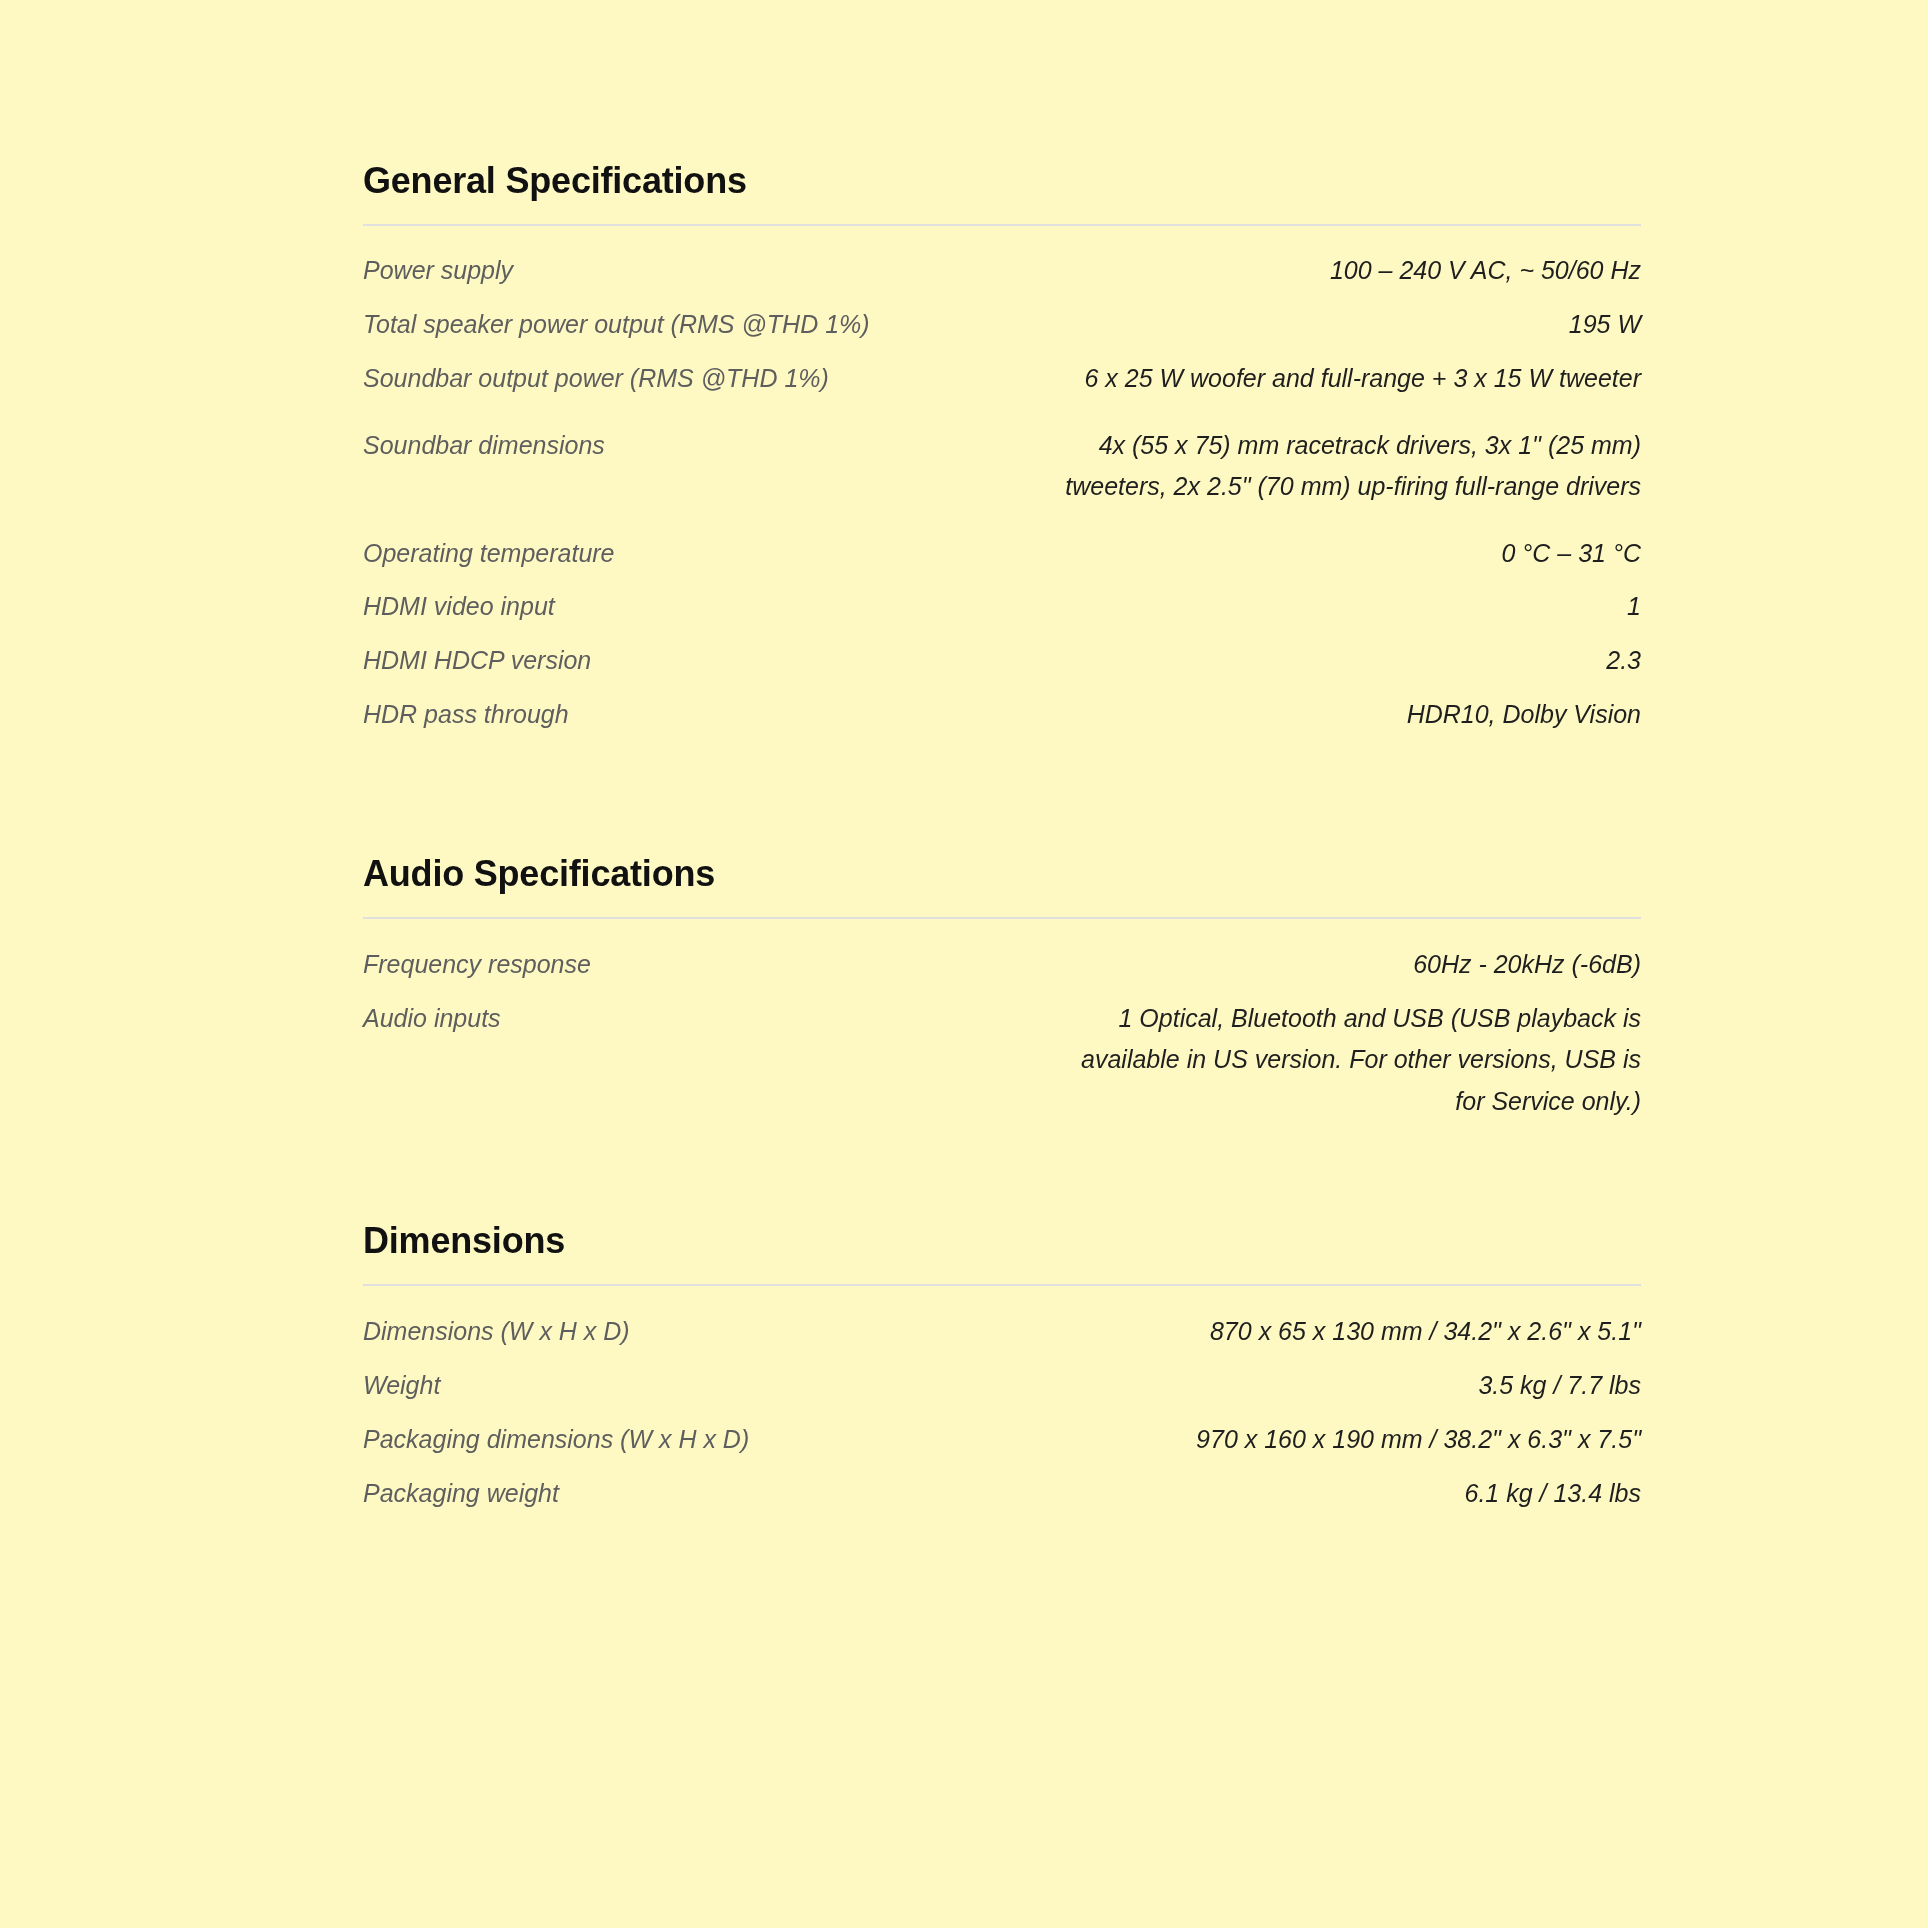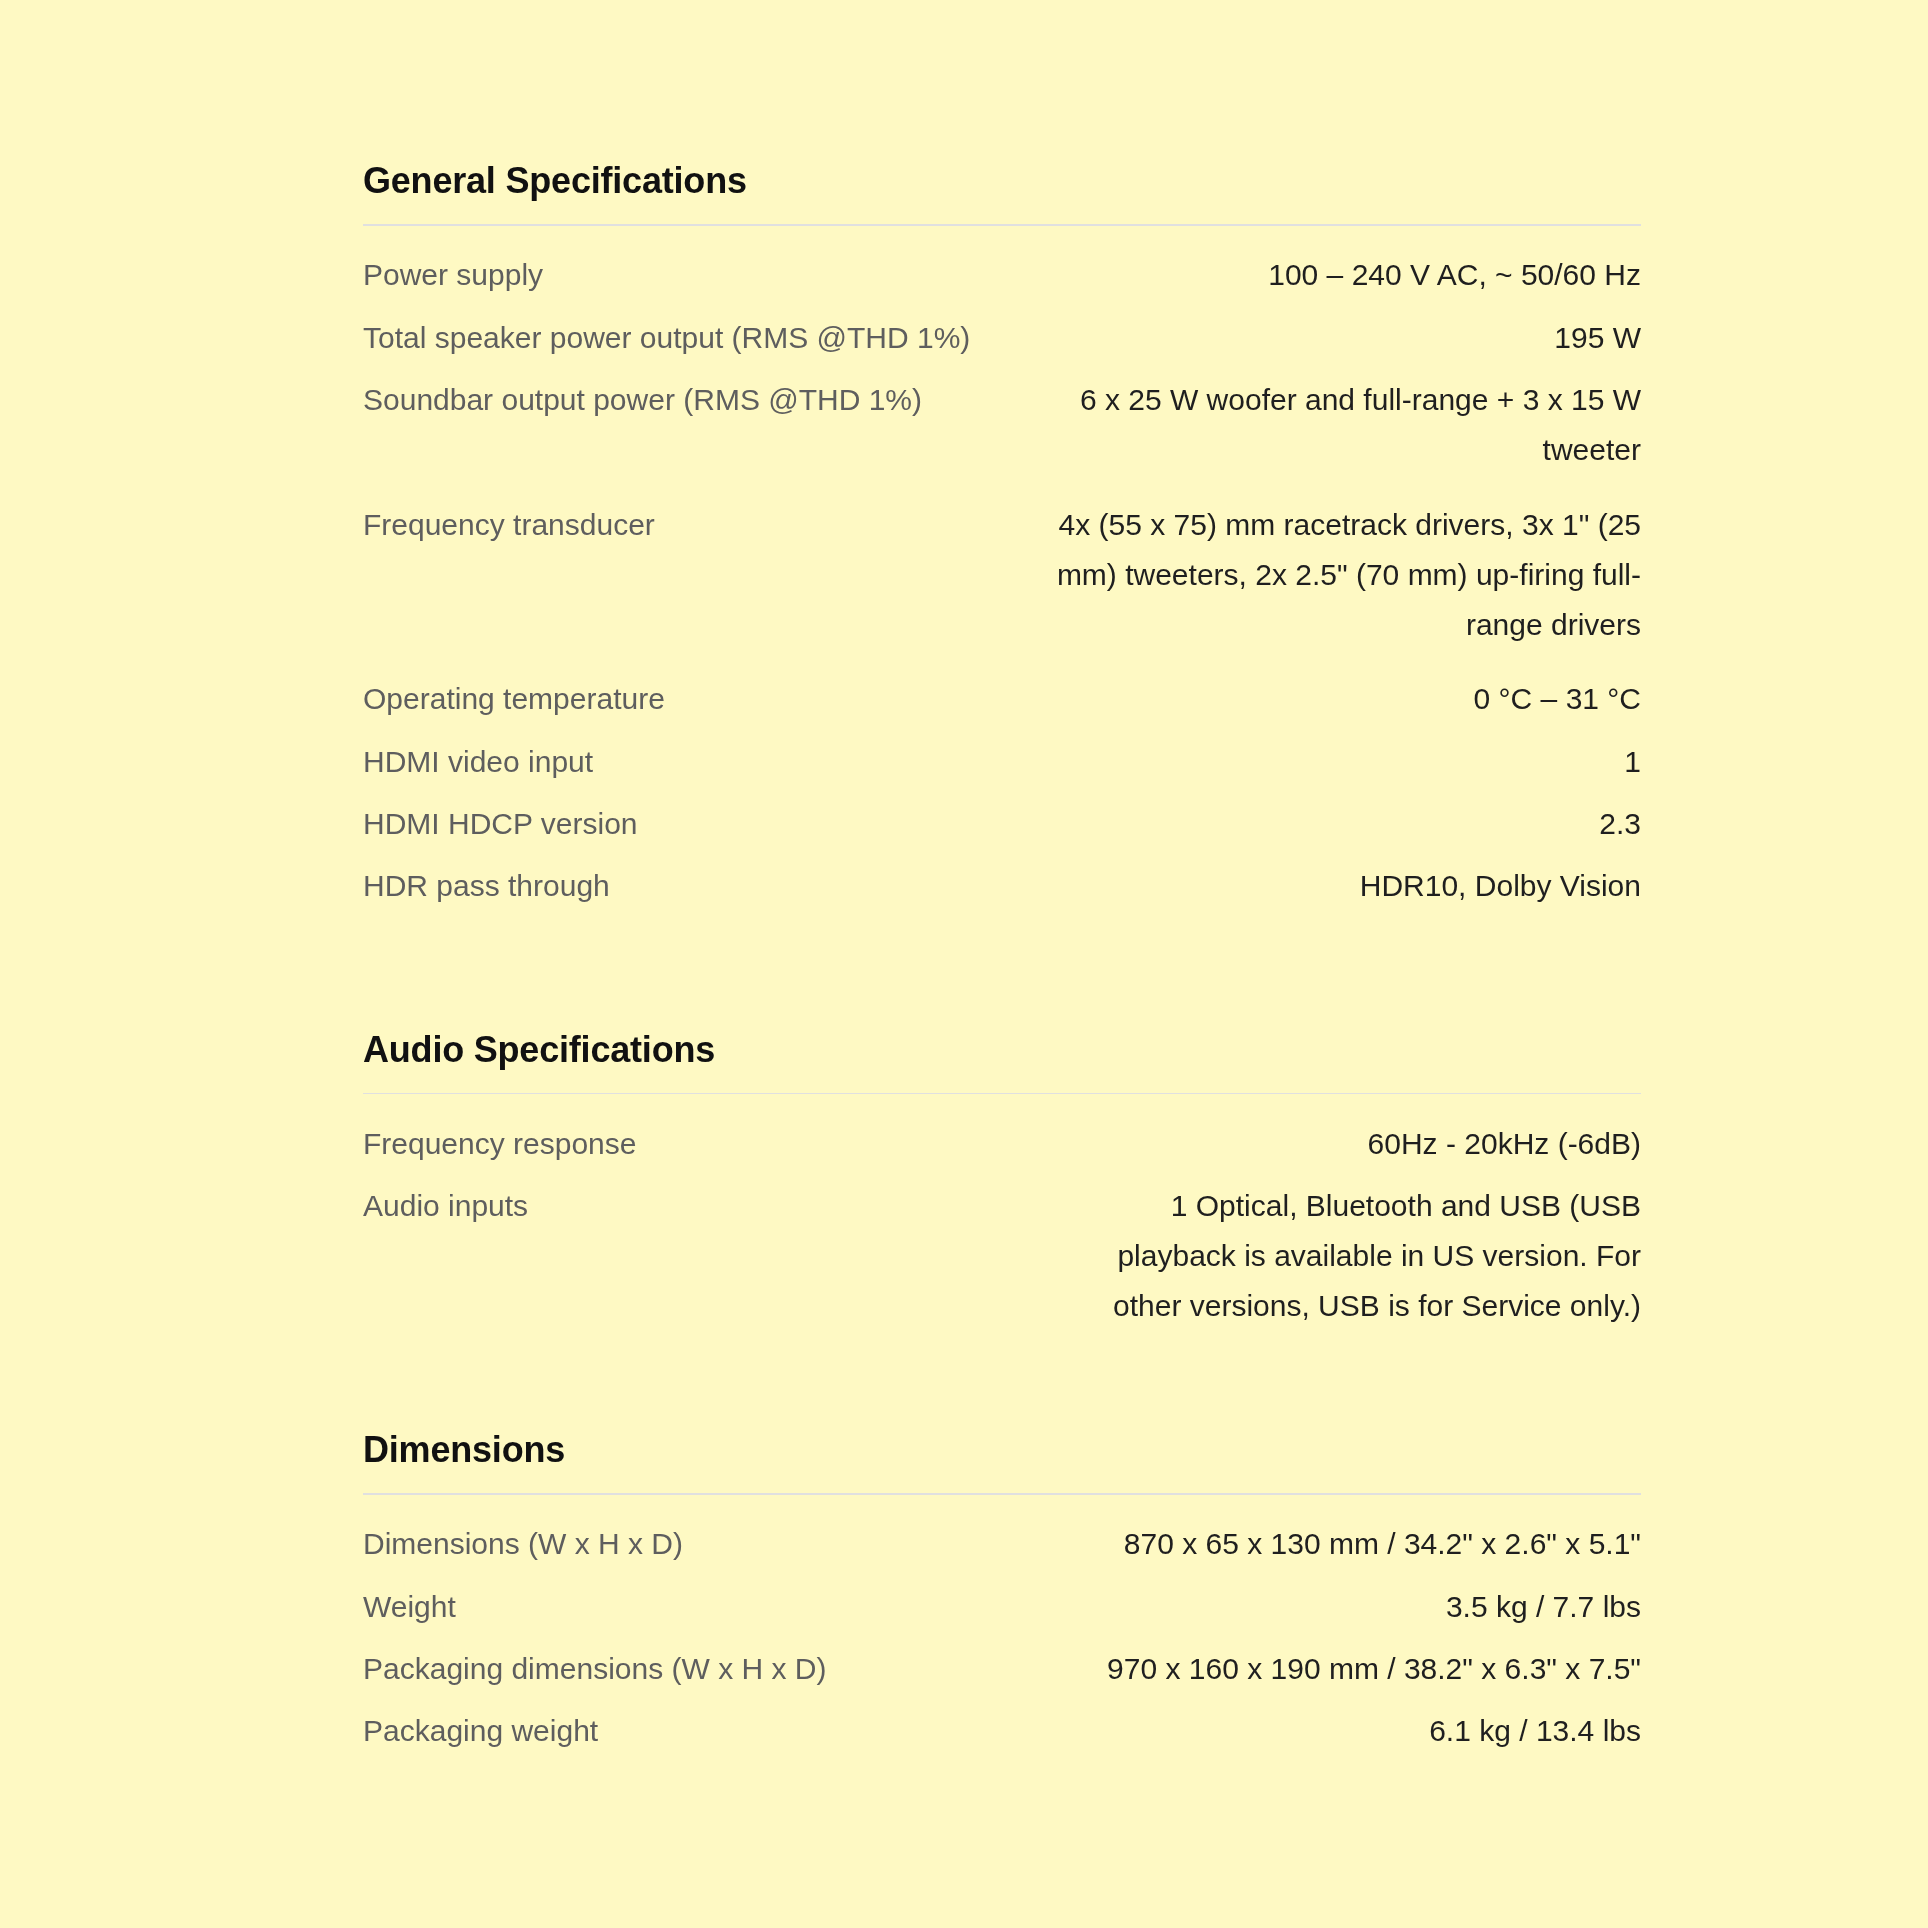--- a/index.html
+++ b/index.html
@@ -44,22 +44,23 @@
 
   .spec-table {
     width: 100%;
     border-collapse: collapse;
     table-layout: fixed;
   }
 
   .spec-row > td {
     vertical-align: top;
     padding: 0 0 20px 0;
-    font-size: 30px;
+    font-size: 25px;
     line-height: 1.67;
+    font-style: italic;
   }
 
   .spec-label {
     width: 54%;
     color: #5e5e5e;
     font-weight: 400;
     text-align: left;
     padding-right: 26px;
   }
 
@@ -92,21 +93,21 @@
         </tr>
         <tr class="spec-row pad-tight">
           <td class="spec-label">Total speaker power output (RMS @THD 1%)</td>
           <td class="spec-value">195 W</td>
         </tr>
         <tr class="spec-row pad-loose">
           <td class="spec-label">Soundbar output power (RMS @THD 1%)</td>
           <td class="spec-value">6 x 25 W woofer and full-range + 3 x 15 W tweeter</td>
         </tr>
         <tr class="spec-row pad-loose">
-          <td class="spec-label">Frequency transducer</td>
+          <td class="spec-label">Soundbar dimensions</td>
           <td class="spec-value">4x (55 x 75) mm racetrack drivers, 3x 1" (25 mm) tweeters, 2x 2.5" (70 mm) up-firing full-range drivers</td>
         </tr>
         <tr class="spec-row pad-tight">
           <td class="spec-label">Operating temperature</td>
           <td class="spec-value">0 °C – 31 °C</td>
         </tr>
         <tr class="spec-row pad-tight">
           <td class="spec-label">HDMI video input</td>
           <td class="spec-value">1</td>
         </tr>

